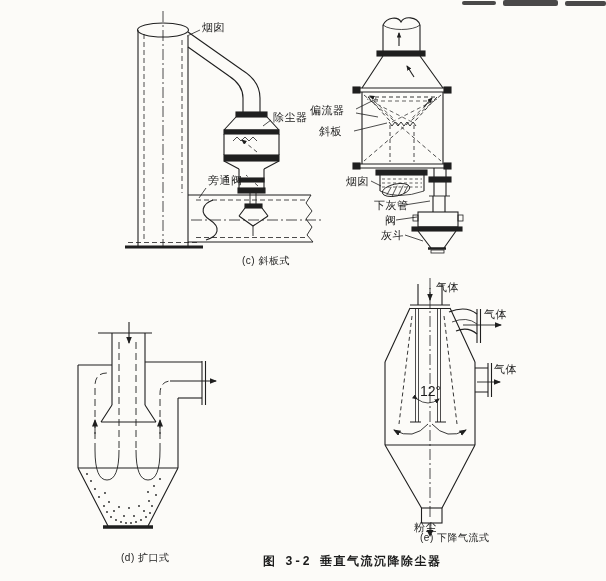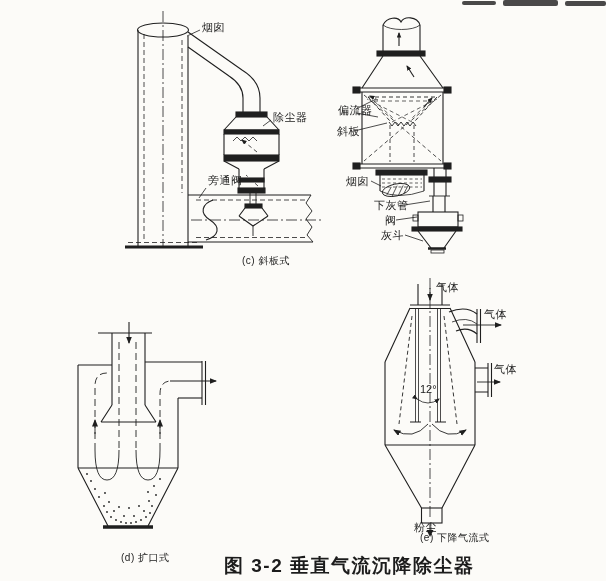--- a/index.html
+++ b/index.html
@@ -9,24 +9,25 @@
     font-family:"Liberation Sans","DejaVu Sans",sans-serif;
   }
   #stage{position:absolute;left:0;top:0;width:606px;height:581px;}
   svg{position:absolute;left:0;top:0;}
   .lbl{
     position:absolute;font-size:11px;color:#1c1c1c;line-height:1;
     white-space:nowrap;letter-spacing:0.5px;
   }
   .cap{font-size:10px;letter-spacing:0.5px;}
   .fig-cap{
-    font-size:19px;font-weight:bold;letter-spacing:1.5px;
-    font-family:Liberation Sans, sans-serif;
+    font-size:12px;font-weight:bold;letter-spacing:1.5px;
+    font-family:Liberation Mono, monospace;
+    margin-left:39px;
   }
-  .deg{font-size:11px;letter-spacing:0;}
+  .deg{font-size:14px;letter-spacing:0;}
 </style>
 </head>
 <body>
 
 <div id="stage">
 
 <svg width="606" height="581" viewBox="0 0 606 581">
   <defs>
     <marker id="ah" markerWidth="9" markerHeight="8" refX="6.5" refY="3" orient="auto" markerUnits="userSpaceOnUse">
       <path d="M0,0 L7.5,3 L0,6 Z" fill="#1f1f1f"></path>
@@ -243,22 +244,22 @@
     <path d="M430,523 V530" stroke-width="1"></path>
     <polygon points="426.5,530 433.5,530 430,537" fill="#1f1f1f" stroke="none"></polygon>
   </g>
 </svg>
 
   <span class="lbl" style="left:202px;top:22px">烟囱</span>
   <span class="lbl" style="left:273px;top:112px">除尘器</span>
   <span class="lbl" style="left:208px;top:175px">旁通阀</span>
   <span class="lbl cap" style="left:242px;top:256px">(c) 斜板式</span>
 
-  <span class="lbl" style="left:338px;top:105px">偏流器</span>
-  <span class="lbl" style="left:337px;top:126px">斜板</span>
+  <span class="lbl" style="left:310px;top:105px">偏流器</span>
+  <span class="lbl" style="left:319px;top:126px">斜板</span>
   <span class="lbl" style="left:346px;top:176px">烟囱</span>
   <span class="lbl" style="left:374px;top:200px">下灰管</span>
   <span class="lbl" style="left:385px;top:215px">阀</span>
   <span class="lbl" style="left:381px;top:230px">灰斗</span>
 
   <span class="lbl cap" style="left:121px;top:553px">(d) 扩口式</span>
 
   <span class="lbl" style="left:436px;top:282px">气体</span>
   <span class="lbl" style="left:484px;top:309px">气体</span>
   <span class="lbl" style="left:494px;top:364px">气体</span>

